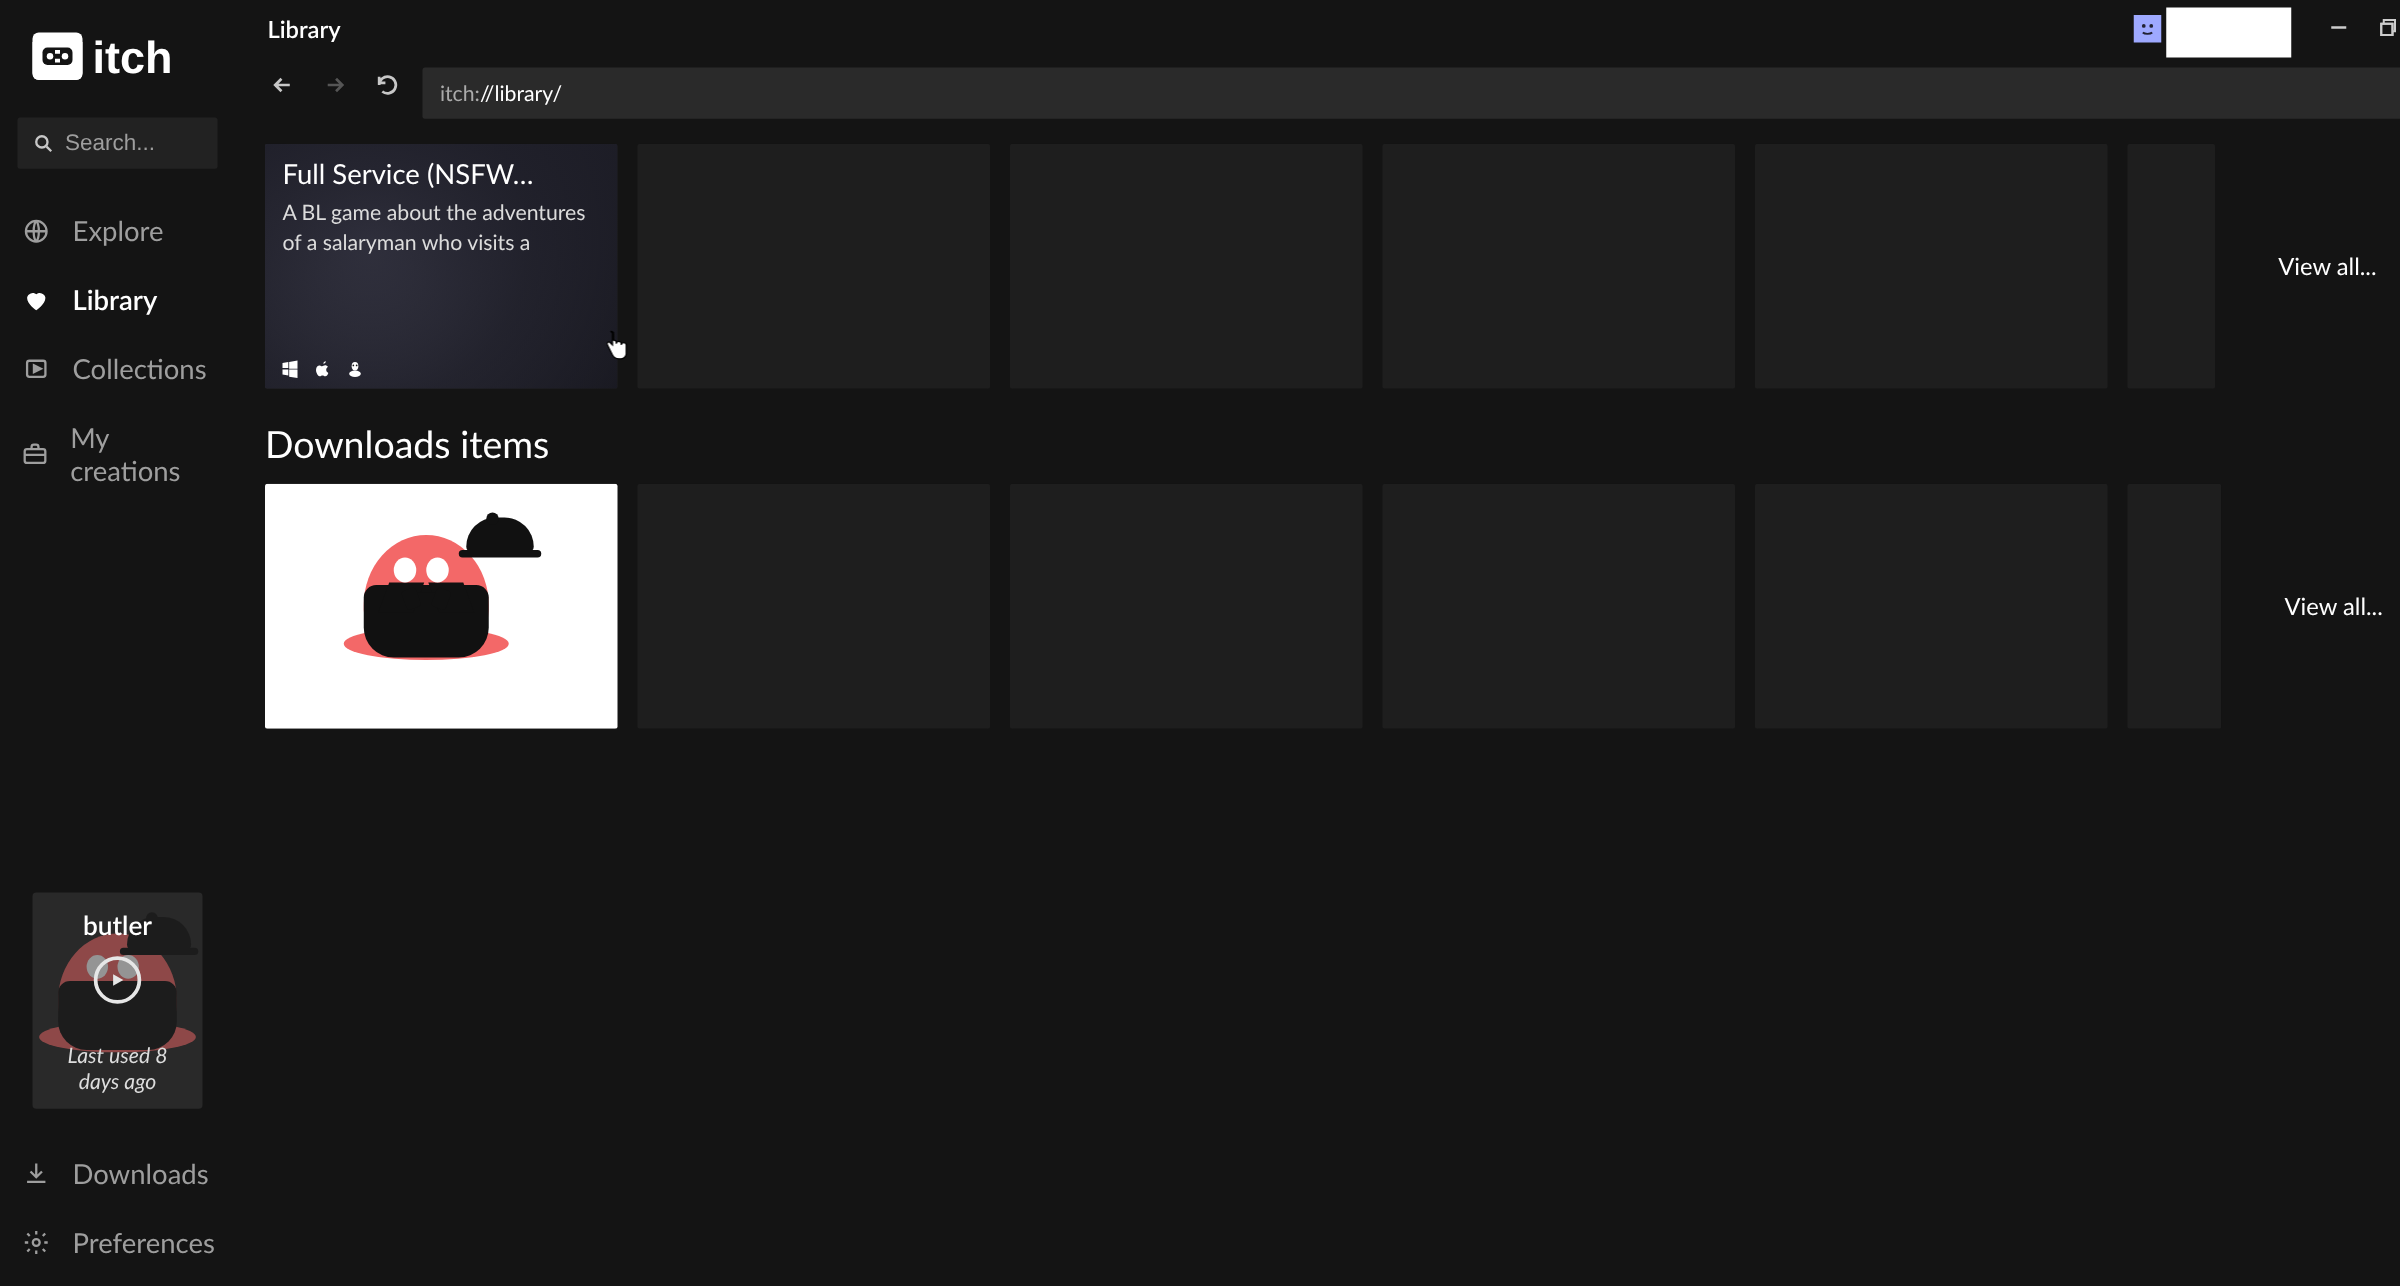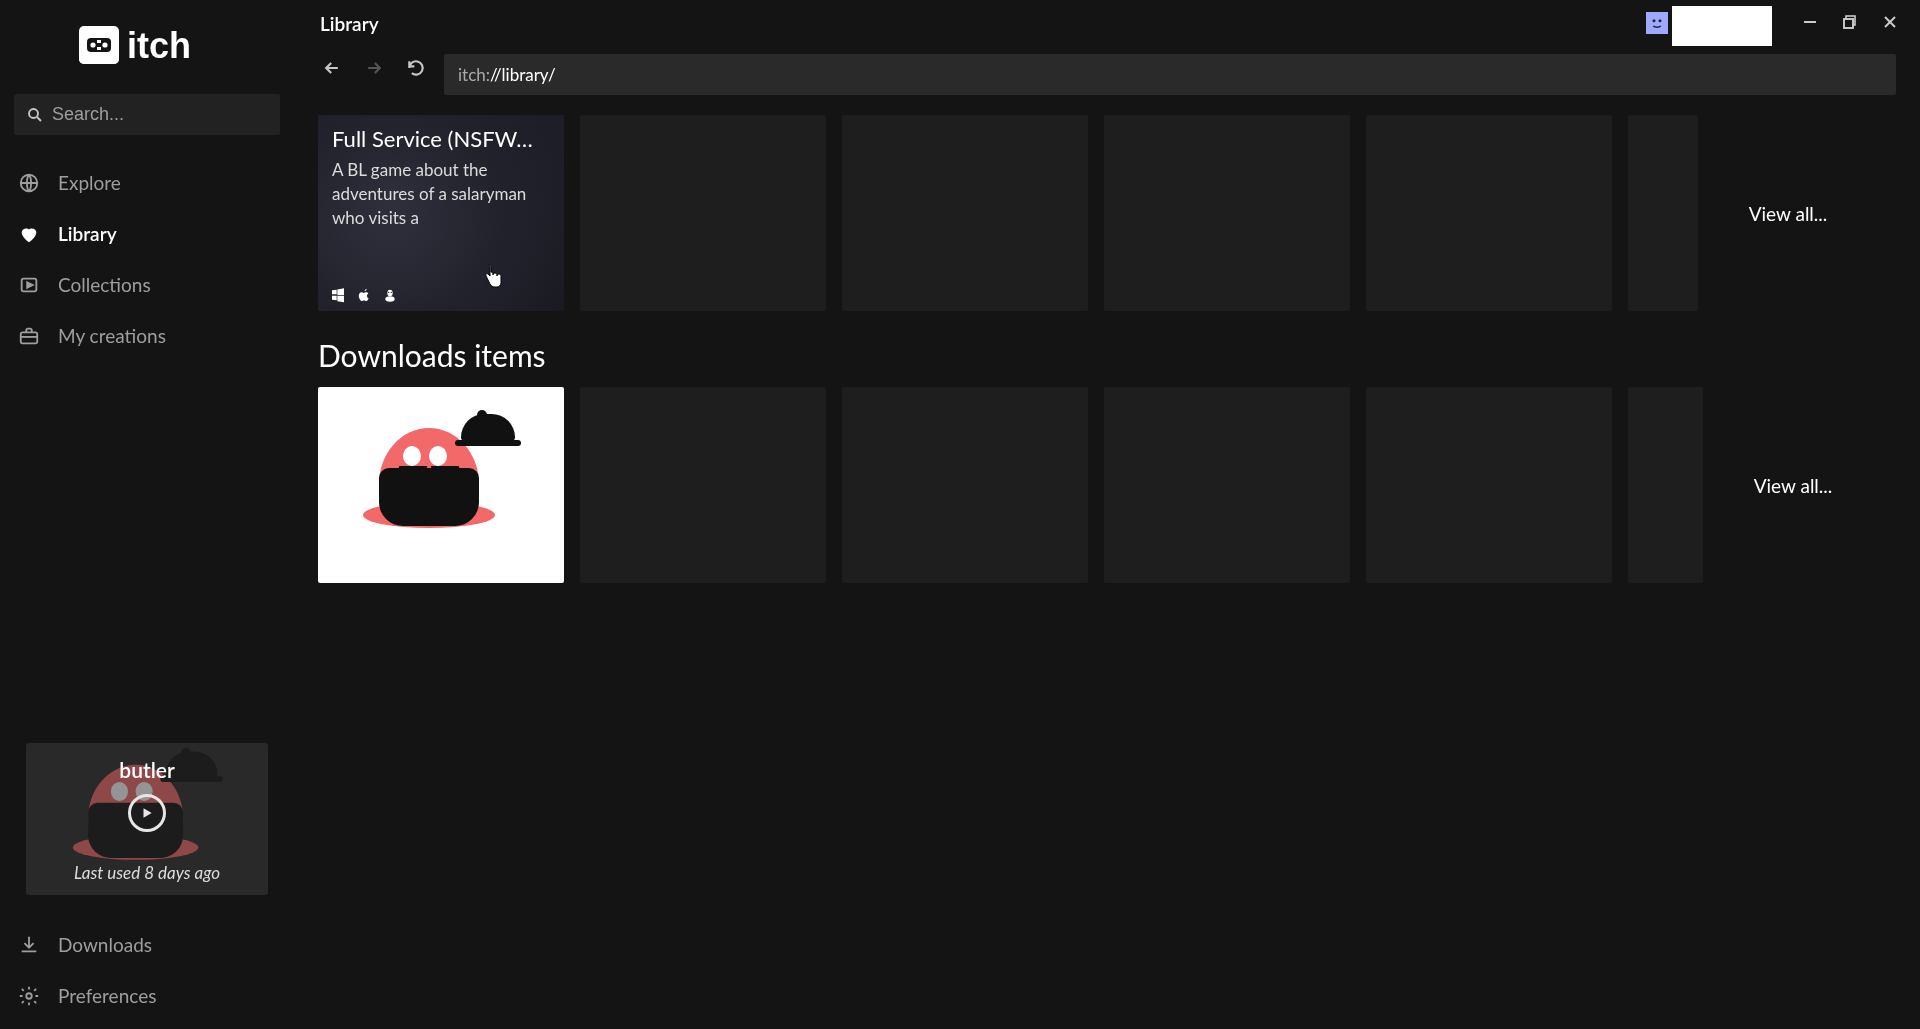--- a/index.html
+++ b/index.html
@@ -24,21 +24,21 @@
 }
 .search-wrap input {
   background: transparent; border: none; color: #c7c7c7; font-size: 18px;
   outline: none; width: 100%; margin-left: 8px;
 }
 .search-wrap input::placeholder { color: #9e9e9e; }
 
 .nav-list { list-style: none; padding: 0; }
 .nav-item {
   display: flex; align-items: center; padding: 14px 16px; cursor: pointer;
-  color: #9e9e9e; font-size: 19px;
+  color: #9e9e9e; font-size: 22px;
 }
 .nav-item .icon { width: 26px; display: flex; justify-content: center; margin-right: 16px; }
 .nav-item.active { color: #fff; font-weight: 600; }
 
 .sidebar-spacer { flex: 1; }
 
 .featured-card {
   margin: 12px 26px 24px; background: rgba(80,80,80,0.35); border-radius: 3px;
   padding: 10px 10px 12px; position: relative; overflow: hidden;
 }
@@ -71,21 +71,21 @@
   font-size: 17px; color:#fff;
 }
 .url-scheme { color:#aaa; }
 
 .content { padding: 10px 24px; overflow:auto; }
 .section-title { font-size: 30px; font-weight: 400; color:#fff; margin: 4px 0 14px; }
 
 .row-wrap { display:flex; align-items:center; }
 .row-cards { display:flex; gap: 16px; overflow:hidden; }
 .card {
-  width: 246px; height: 196px; background:#1e1e1e; border-radius:2px; flex-shrink:0;
+  width: 282px; height: 196px; background:#1e1e1e; border-radius:2px; flex-shrink:0;
   position:relative; overflow:hidden;
 }
 .card.bg-dark { background:#1e1e1e; }
 .card.partial { width: 70px; }
 .card.partial.install { width: 75px; }
 .card .overlay {
   position:absolute; inset:0; padding: 10px 14px; display:flex; flex-direction:column;
   background: linear-gradient(to bottom, rgba(30,30,40,.85), rgba(30,30,40,.55));
 }
 .card-title { font-size: 22px; color:#fff; font-weight:400; white-space:nowrap; overflow:hidden; text-overflow:ellipsis; }

